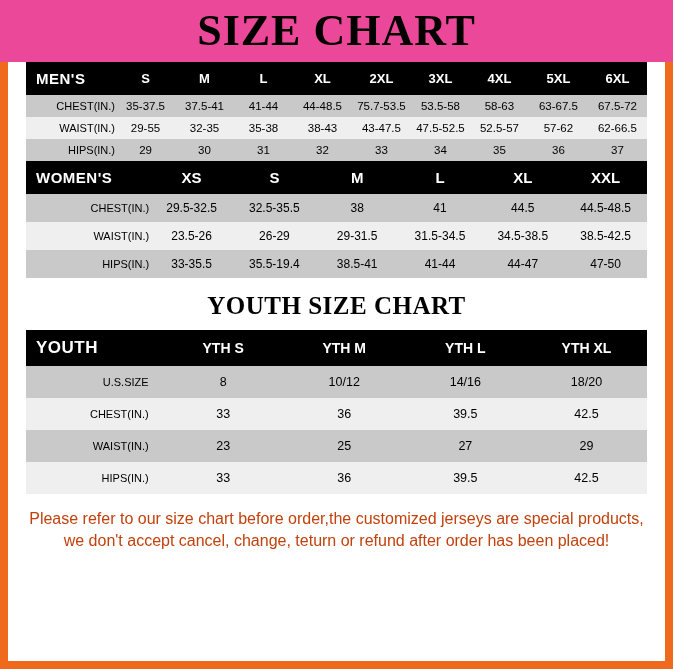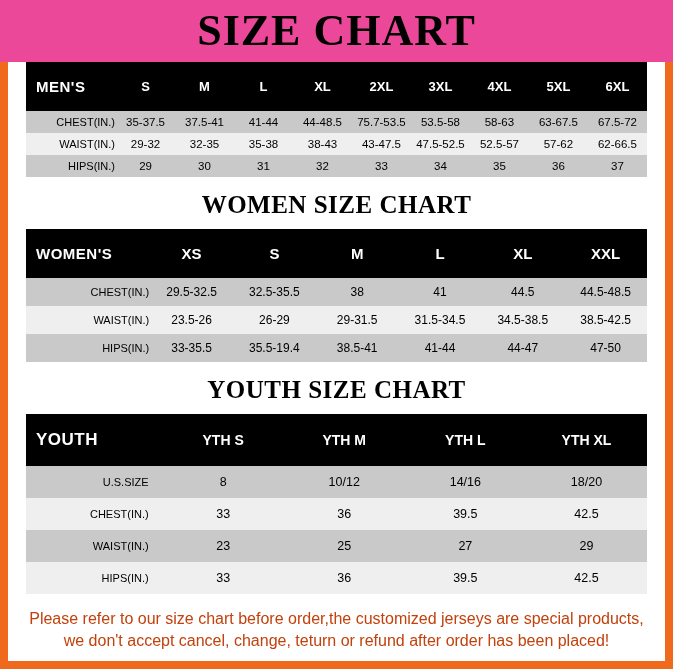--- a/index.html
+++ b/index.html
@@ -62,21 +62,21 @@
     padding: 5px 1px;
     font-family: "Liberation Sans", sans-serif;
   }
   thead tr {
     background: #000000;
     color: #ffffff;
   }
   thead th {
     font-weight: bold;
     font-size: 13px;
-    padding: 16px 1px;
+    padding: 8px 1px;
   }
   thead th.rowlabel {
     text-align: left;
     padding-left: 10px;
     font-size: 15px;
     letter-spacing: 0.5px;
   }
   tbody tr.odd { background: #c9c9c9; }
   tbody tr.even { background: #efefef; }
   tbody td.rowlabel {
@@ -160,21 +160,21 @@
           <td>41-44</td>
           <td>44-48.5</td>
           <td>75.7-53.5</td>
           <td>53.5-58</td>
           <td>58-63</td>
           <td>63-67.5</td>
           <td>67.5-72</td>
         </tr>
         <tr class="even">
           <td class="rowlabel">WAIST(IN.)</td>
-          <td>29-32</td>
+          <td>29-55</td>
           <td>32-35</td>
           <td>35-38</td>
           <td>38-43</td>
           <td>43-47.5</td>
           <td>47.5-52.5</td>
           <td>52.5-57</td>
           <td>57-62</td>
           <td>62-66.5</td>
         </tr>
         <tr class="odd">
@@ -187,21 +187,20 @@
           <td>34</td>
           <td>35</td>
           <td>36</td>
           <td>37</td>
         </tr>
       </tbody>
     </table>
   </div>
 
   <div class="section">
-    <div class="section-title">WOMEN SIZE CHART</div>
     <table class="women-table">
       <colgroup>
         <col class="c0">
           <col>
           <col>
           <col>
           <col>
           <col>
           <col>
       </colgroup>

